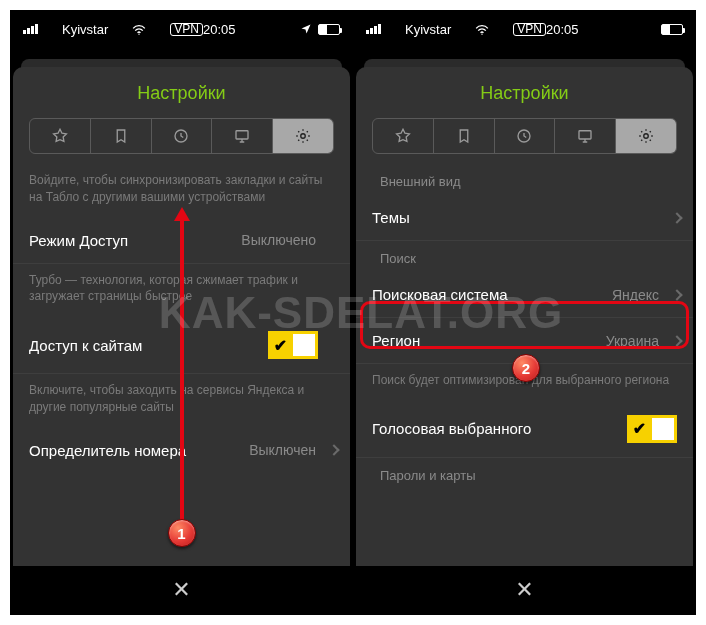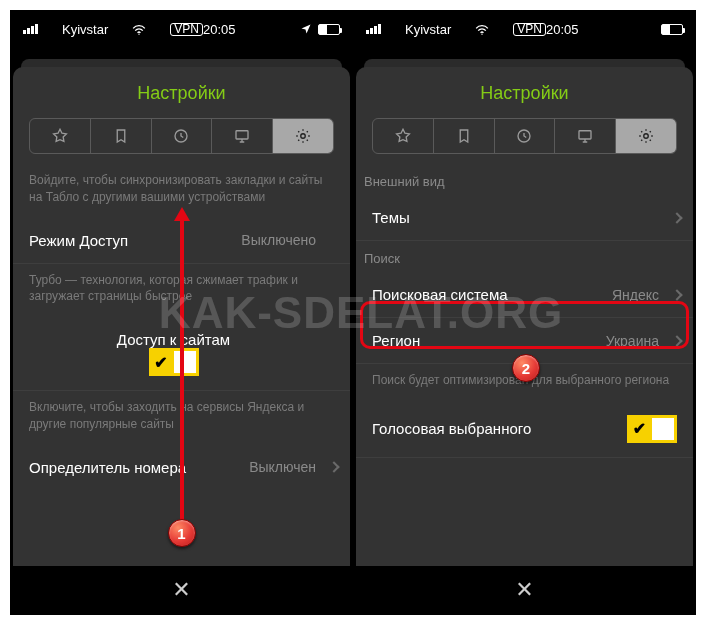--- a/index.html
+++ b/index.html
@@ -97,21 +97,21 @@
   .tabbar .tab:last-child { border-right: none; }
   .tabbar .tab.active { background: #a8a8a8; color: #222; }
   .content {
     flex: 1;
     overflow: hidden;
     margin-top: 10px;
   }
   .section-header {
     color: #8a8a8a;
     font-size: 13px;
-    padding: 10px 8px 6px;
+    padding: 10px 24px 6px;
   }
   .row {
     position: relative;
     padding: 14px 34px 14px 16px;
     border-bottom: 1px solid #3e3e3e;
     color: #fff;
     font-size: 15px;
     display: flex;
     align-items: center;
     justify-content: space-between;
@@ -279,21 +279,21 @@
 
       <div class="content">
         <div class="description">Войдите, чтобы синхронизировать закладки и сайты на Табло с другими вашими устройствами</div>
 
         <div class="row">
           <span class="label">Режим Доступ</span>
           <span class="value">Выключено</span>
         </div>
         <div class="description">Турбо — технология, которая сжимает трафик и загружает страницы быстрее</div>
 
-        <div class="row" style="padding-right:32px;flex-direction:column;">
+        <div class="row" style="padding-right:32px;">
           <span class="label">Доступ к сайтам</span>
           <div class="toggle">
             <span class="check">✔</span>
             <span class="knob"></span>
           </div>
         </div>
         <div class="description">Включите, чтобы заходить на сервисы Яндекса и другие популярные сайты</div>
 
         <div class="row noborder">
           <span class="label">Определитель номера</span>
@@ -395,20 +395,21 @@
         </div>
         <div class="description">Поиск будет оптимизирован для выбранного региона</div>
         <div class="row" style="padding-right:16px;">
           <span class="label">Голосовая выбранного</span>
           <div class="toggle">
             <span class="check">✔</span>
             <span class="knob"></span>
           </div>
         </div>
 
+        <div class="section-header">Пароли и карты</div>
       </div>
 
       <div class="close-bar">
         <span>✕</span>
       </div>
     </div>
 
     <div class="red-frame" style="left:6px; right:6px; top:290px; height:48px;"></div>
     <div class="step-badge" style="left:158px; top:343px;">
       <span>2</span>

